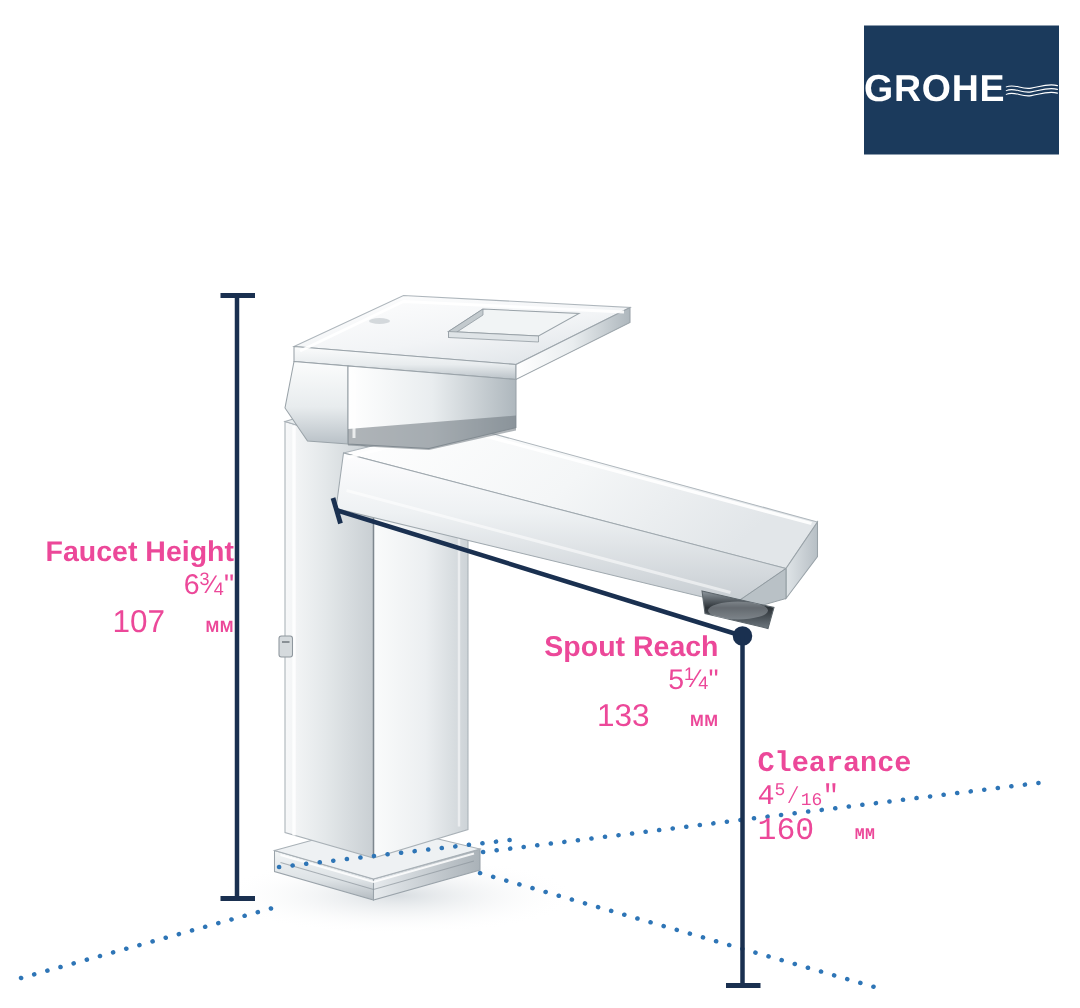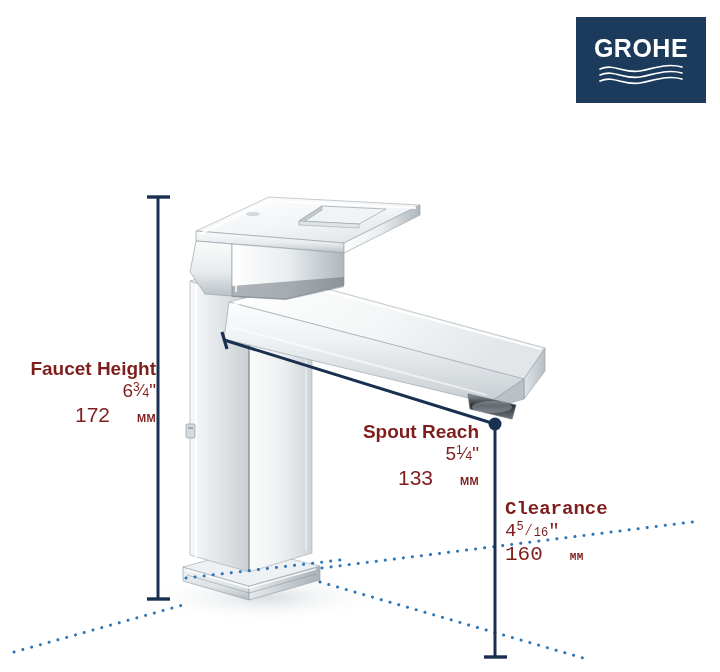--- a/index.html
+++ b/index.html
@@ -21,21 +21,21 @@
 
   
   .logo-box {
     position: absolute;
     left: 576px;
     top: 17px;
     width: 130px;
     height: 86px;
     background: #1b3a5c;
     display: flex;
-    flex-direction: column;
+    flex-direction: row;
     align-items: center;
     justify-content: center;
   }
   .logo-word {
     color: #ffffff;
     font-family: "Liberation Sans", sans-serif;
     font-weight: bold;
     font-size: 25px;
     letter-spacing: 0.5px;
     line-height: 1;
@@ -43,21 +43,21 @@
   }
   .logo-waves {
     display: block;
     width: 86px;
     height: 22px;
   }
 
   
   .dim-label {
     position: absolute;
-    color: #7f1d1d;
+    color: #ec4899;
     line-height: 1.18;
   }
   .dim-title {
     font-size: 19px;
     font-weight: bold;
     white-space: nowrap;
   }
   .dim-imperial {
     font-size: 19px;
     font-weight: normal;
@@ -275,21 +275,21 @@
       </g>
     </svg>
   </div>
 
   <div class="dim-label lbl-right" id="label-faucet-height">
     <div class="dim-title">Faucet Height</div>
     <div class="dim-imperial">
       <span>6</span><span class="frac"><span class="num">3</span><span class="sl">⁄</span><span class="den">4</span></span><span>"</span>
     </div>
     <div class="dim-metric">
-      <span>172</span><span class="unit">MM</span>
+      <span>107</span><span class="unit">MM</span>
     </div>
   </div>
 
   <div class="dim-label lbl-center" id="label-spout-reach">
     <div class="dim-title">Spout Reach</div>
     <div class="dim-imperial">
       <span>5</span><span class="frac"><span class="num">1</span><span class="sl">⁄</span><span class="den">4</span></span><span>"</span>
     </div>
     <div class="dim-metric">
       <span>133</span><span class="unit">MM</span>

